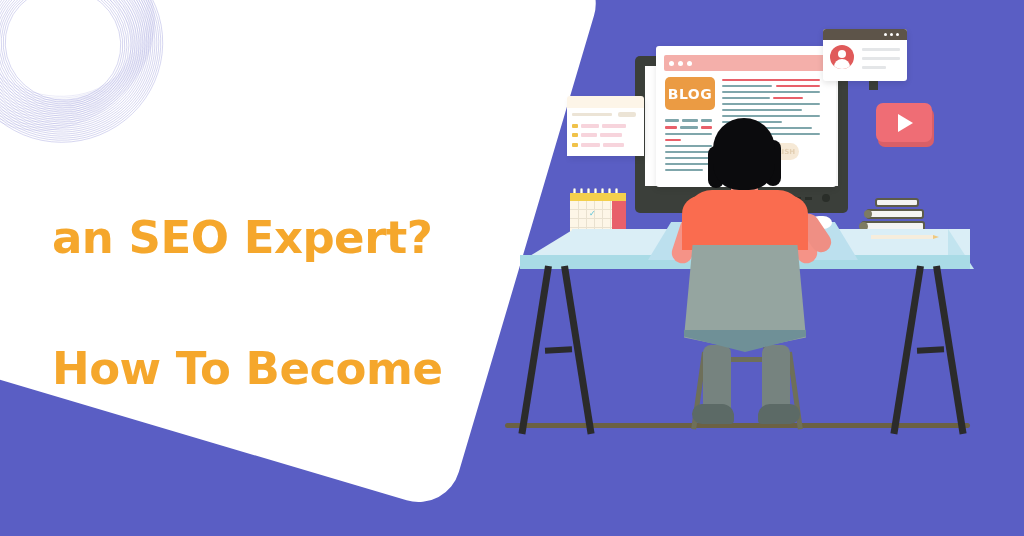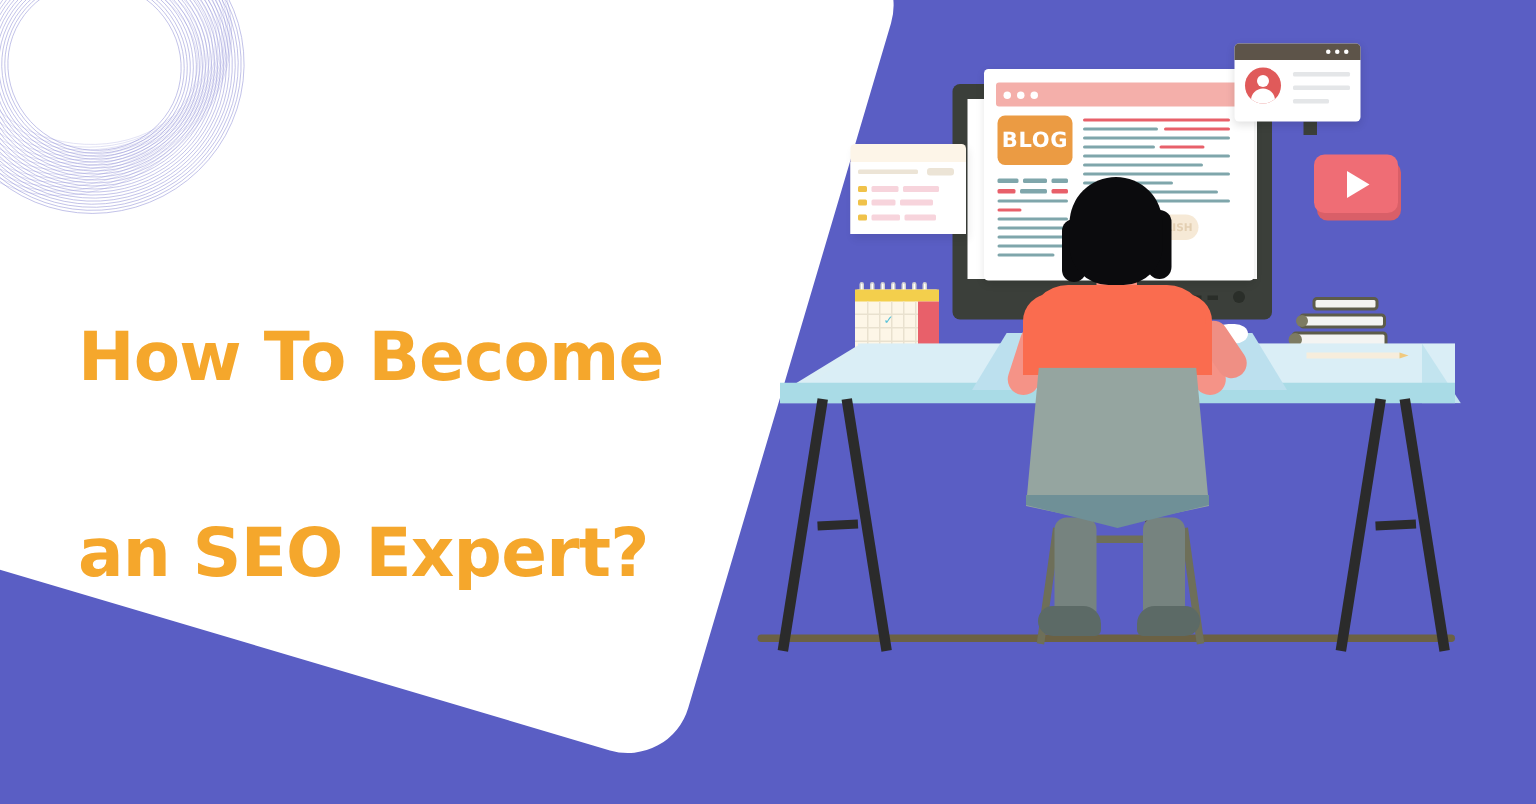--- a/index.html
+++ b/index.html
@@ -387,22 +387,22 @@
       <ellipse cx="118" cy="112" rx="84" ry="66" transform="rotate(-5 118 112)"></ellipse>
       <ellipse cx="118" cy="112" rx="82" ry="64" transform="rotate(-2 118 112)"></ellipse>
       <ellipse cx="118" cy="112" rx="80" ry="62" transform="rotate(1 118 112)"></ellipse>
       <ellipse cx="118" cy="112" rx="78" ry="60" transform="rotate(4 118 112)"></ellipse>
       <ellipse cx="118" cy="112" rx="76" ry="58" transform="rotate(7 118 112)"></ellipse>
     </g>
 
   </svg>
 
   <div class="headline">
+    <span>an SEO Expert?</span>
     <span>How To Become</span>
-    <span>an SEO Expert?</span>
   </div>
 
   <div class="illo">
 
     <div class="ab floor"></div>
 
     <div class="ab monitor-frame"></div>
     <div class="ab monitor-screen"></div>
     <div class="ab monitor-chin-line" style="left:783px;width:7px;"></div>
     <div class="ab monitor-chin-line" style="left:794px;width:7px;"></div>

